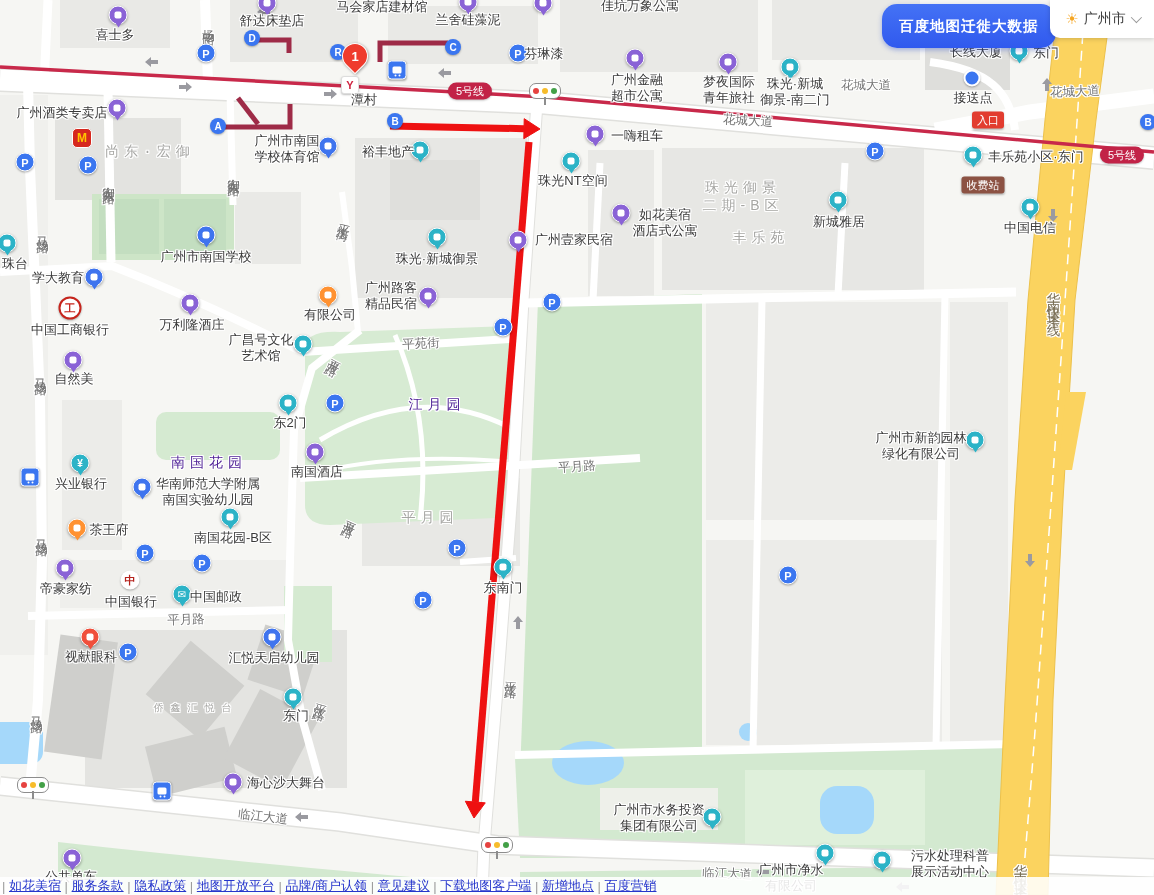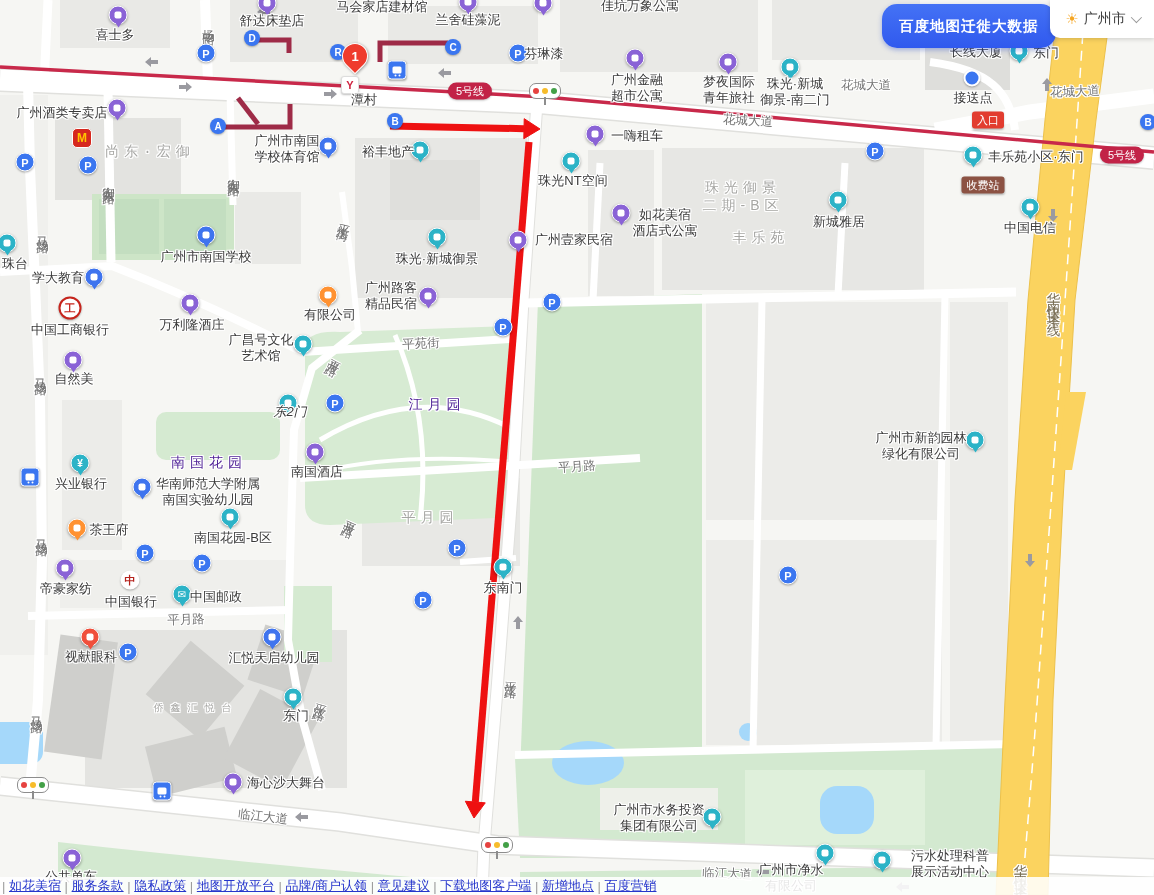--- a/index.html
+++ b/index.html
@@ -431,21 +431,21 @@
       <div class="abs poi-label halo" style="left: 74px; top: 379px;">自然美</div>
       <div class="abs pin" style="left: 7px; top: 243px; background: rgb(44, 179, 199);">
         <div class="gsq"></div>
         <div class="tail" style="border-top-color: rgb(44, 179, 199);"></div>
       </div>
       <div class="abs poi-label halo" style="left: 15px; top: 264px;">珠台</div>
       <div class="abs pin" style="left: 288px; top: 403px; background: rgb(44, 179, 199);">
         <div class="gsq"></div>
         <div class="tail" style="border-top-color: rgb(44, 179, 199);"></div>
       </div>
-      <div class="abs poi-label halo" style="left: 290px; top: 412px; font-style: italic;">东2门</div>
+      <div class="abs poi-label halo" style="left: 290px; top: 423px;">东2门</div>
       <div class="abs pin" style="left: 315px; top: 452px; background: rgb(138, 99, 214);">
         <div class="gsq"></div>
         <div class="tail" style="border-top-color: rgb(138, 99, 214);"></div>
       </div>
       <div class="abs poi-label halo" style="left: 317px; top: 472px;">南国酒店</div>
       <div class="abs pin" style="left: 80px; top: 463px; background: rgb(44, 179, 199);">¥<div class="tail" style="border-top-color: rgb(44, 179, 199);"></div></div>
       <div class="abs poi-label halo" style="left: 81px; top: 484px;">兴业银行</div>
       <div class="abs pin" style="left: 142px; top: 487px; background: rgb(63, 116, 238);">
         <div class="gsq"></div>
         <div class="tail" style="border-top-color: rgb(63, 116, 238);"></div>

